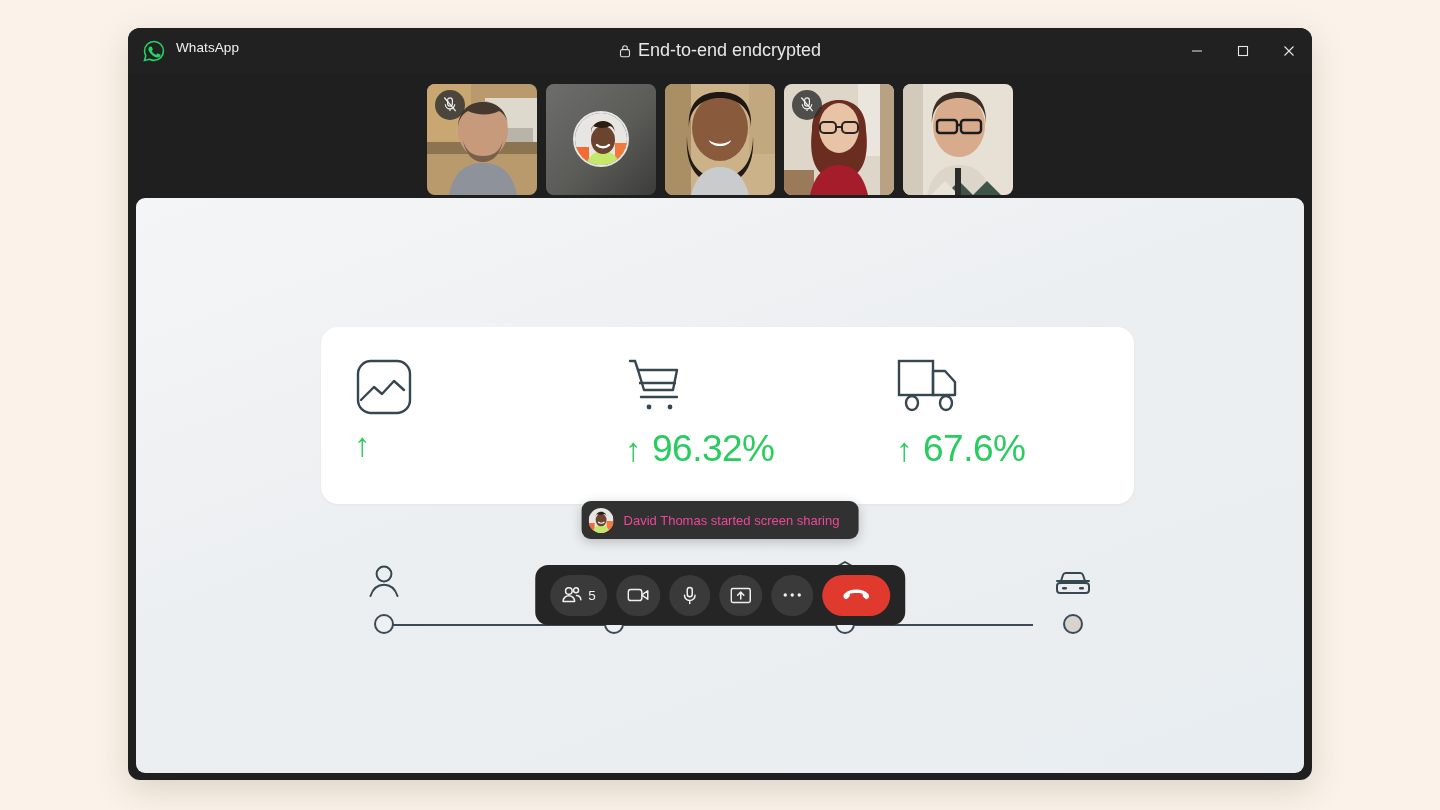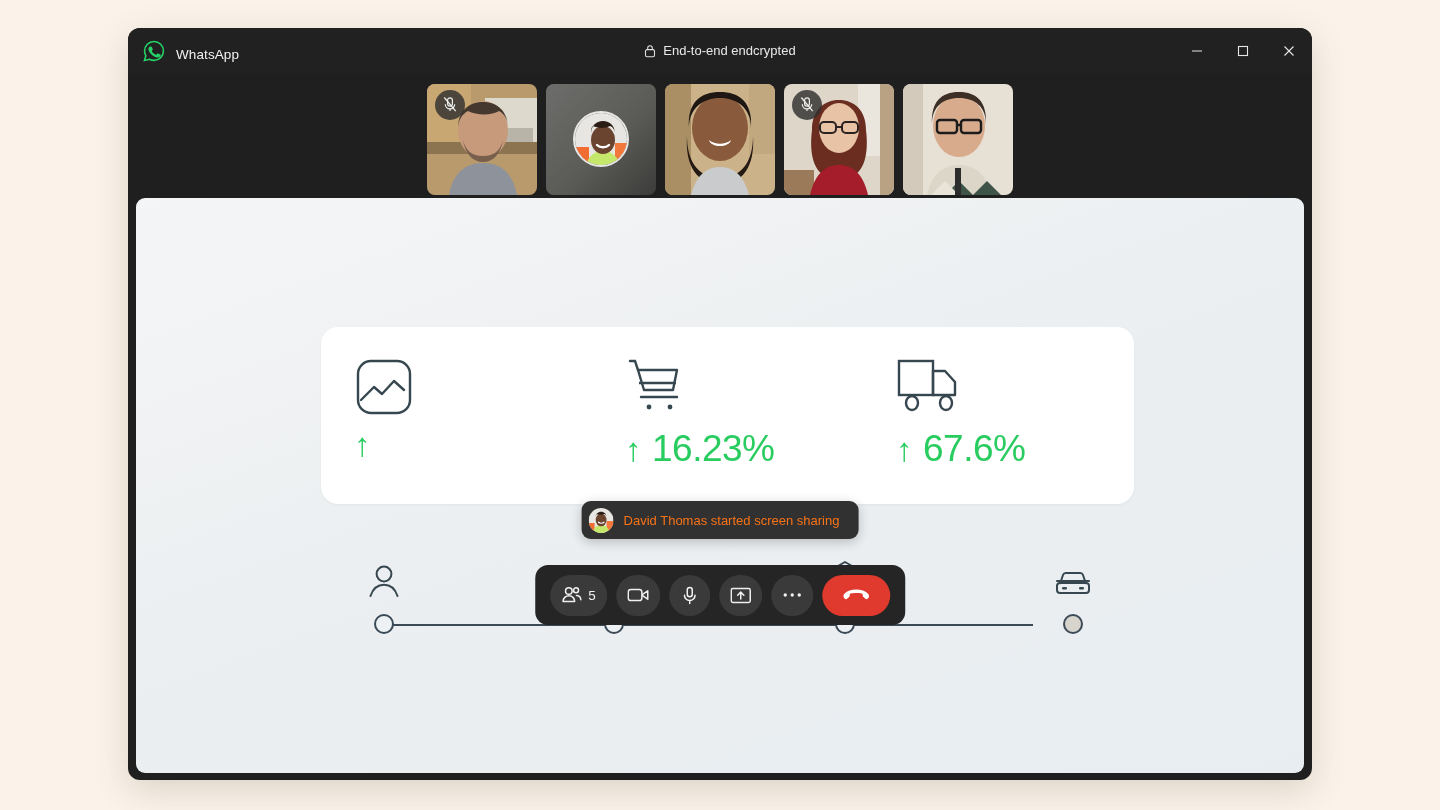--- a/index.html
+++ b/index.html
@@ -22,29 +22,29 @@
     overflow: hidden;
   }
 
   
   .titlebar {
     position: relative;
     height: 45px;
     background: #212121;
     display: flex; align-items: center;
   }
-  .brand { display: flex; align-items: flex-end; gap: 11px; padding-left: 15px; }
+  .brand { display: flex; align-items: flex-start; gap: 11px; padding-left: 15px; }
   .wa-logo { width: 22px; height: 22px; display: block; }
   .brand-name { color: #f2f2f2; font-size: 13.5px; letter-spacing: .1px; }
   .e2e {
     position: absolute; left: 0; right: 0; top: 0; height: 45px;
     display: flex; align-items: center; justify-content: center; gap: 7px;
     pointer-events: none;
   }
-  .e2e span { color: #e8e8e8; font-size: 13px; }
+  .e2e span { color: #e8e8e8; font-size: 18px; }
   .lock { width: 12px; height: 14px; display: block; }
   .wincontrols { position: absolute; right: 0; top: 0; height: 45px; display: flex; }
   .wc {
     width: 46px; height: 45px; display: flex; align-items: center; justify-content: center;
     cursor: default;
   }
   .wc svg { display: block; }
 
   
   .strip {
@@ -144,21 +144,21 @@
     height: 38px;
     background: #313131;
     border-radius: 9px;
     display: flex; align-items: center; gap: 10px;
     padding: 0 19px 0 7px;
     box-shadow: 0 3px 12px rgba(0,0,0,.22);
   }
   .toast-avatar {
     width: 25px; height: 25px; border-radius: 50%; overflow: hidden; flex: none;
   }
-  .toast-text { color: #f97316; font-size: 13px; white-space: nowrap; }
+  .toast-text { color: #ec4899; font-size: 13px; white-space: nowrap; }
 
   
   .controls {
     position: absolute;
     left: 50%; transform: translateX(-50%);
     top: 537px;
     height: 60px;
     background: #252525;
     border-radius: 13px;
     display: flex; align-items: center; gap: 9px;
@@ -349,21 +349,21 @@
               <path d="M5 5h5l3 9" fill="none" stroke="#37474f" stroke-width="2.4" stroke-linecap="round"></path>
               <path d="M13 14h39l-4 20H19z" fill="none" stroke="#37474f" stroke-width="2.4" stroke-linejoin="round"></path>
               <path d="M14 27h37" stroke="#37474f" stroke-width="2.4"></path>
               <path d="M16 41h36" stroke="#37474f" stroke-width="2.4" stroke-linecap="round"></path>
               <circle cx="24" cy="51" r="2.4" fill="#37474f"></circle>
               <circle cx="45" cy="51" r="2.4" fill="#37474f"></circle>
             </svg>
           </div>
           <div class="kpi-value">
             <span class="kpi-arrow">↑</span>
-            <span>16.23%</span>
+            <span>96.32%</span>
           </div>
         </div>
 
         <div class="kpi">
           <div class="kpi-icon">
             <svg width="70" height="60" viewBox="0 0 70 60">
               <rect x="3" y="4" width="34" height="34" fill="none" stroke="#37474f" stroke-width="2.4"></rect>
               <path d="M37 14h12l10 11v13H37z" fill="none" stroke="#37474f" stroke-width="2.4" stroke-linejoin="round"></path>
               <ellipse cx="16" cy="46" rx="6" ry="7" fill="none" stroke="#37474f" stroke-width="2.4"></ellipse>
               <ellipse cx="50" cy="46" rx="6" ry="7" fill="none" stroke="#37474f" stroke-width="2.4"></ellipse>

